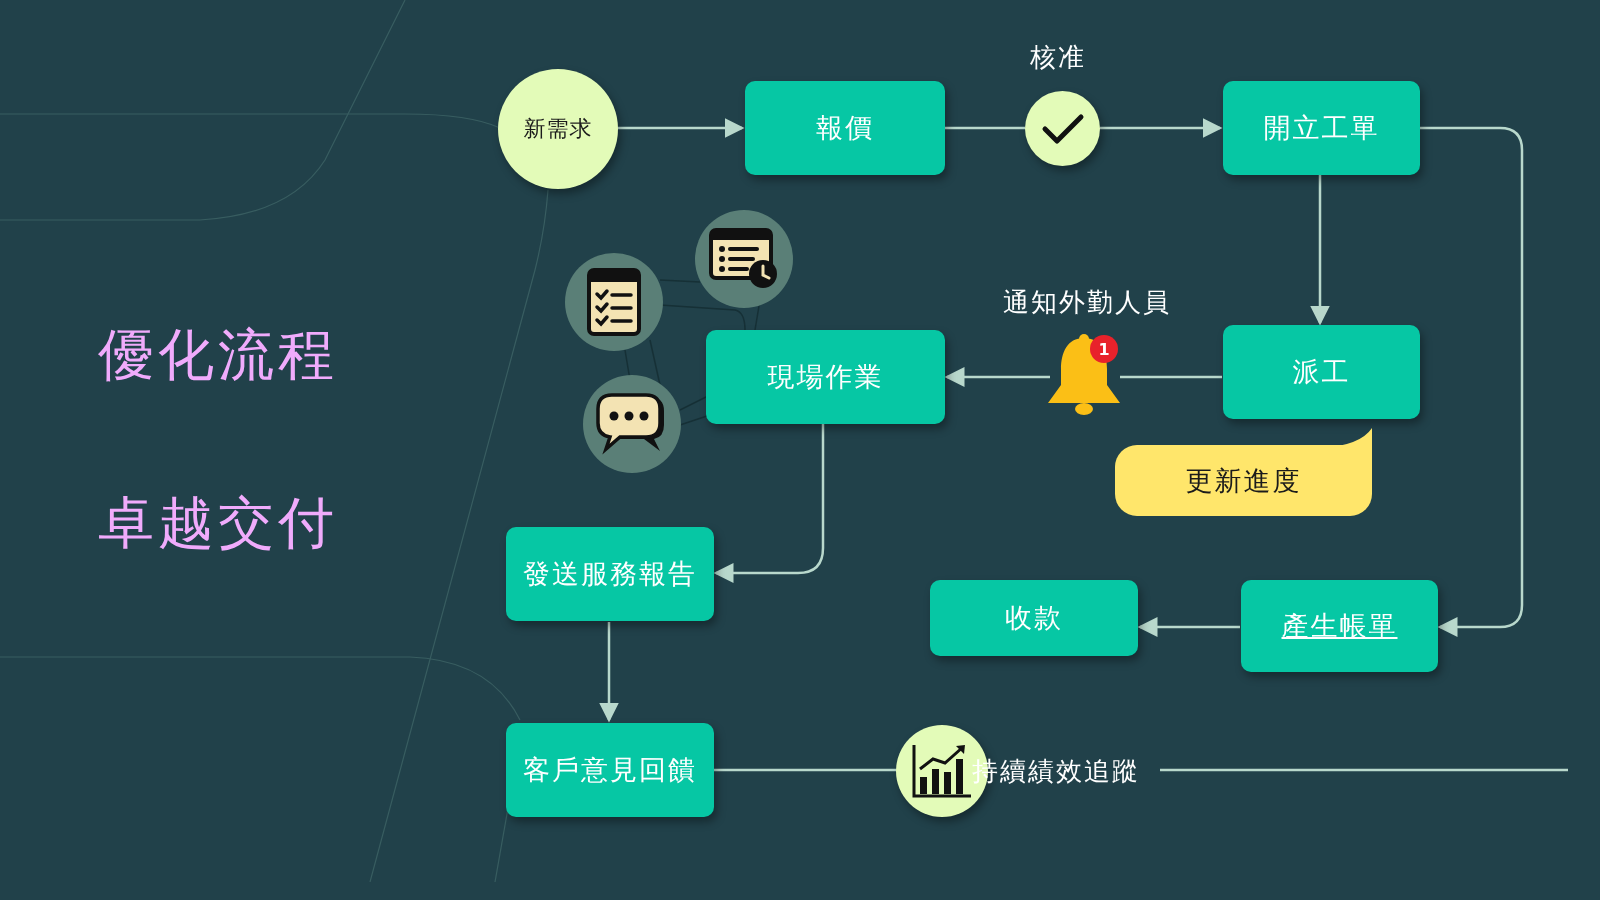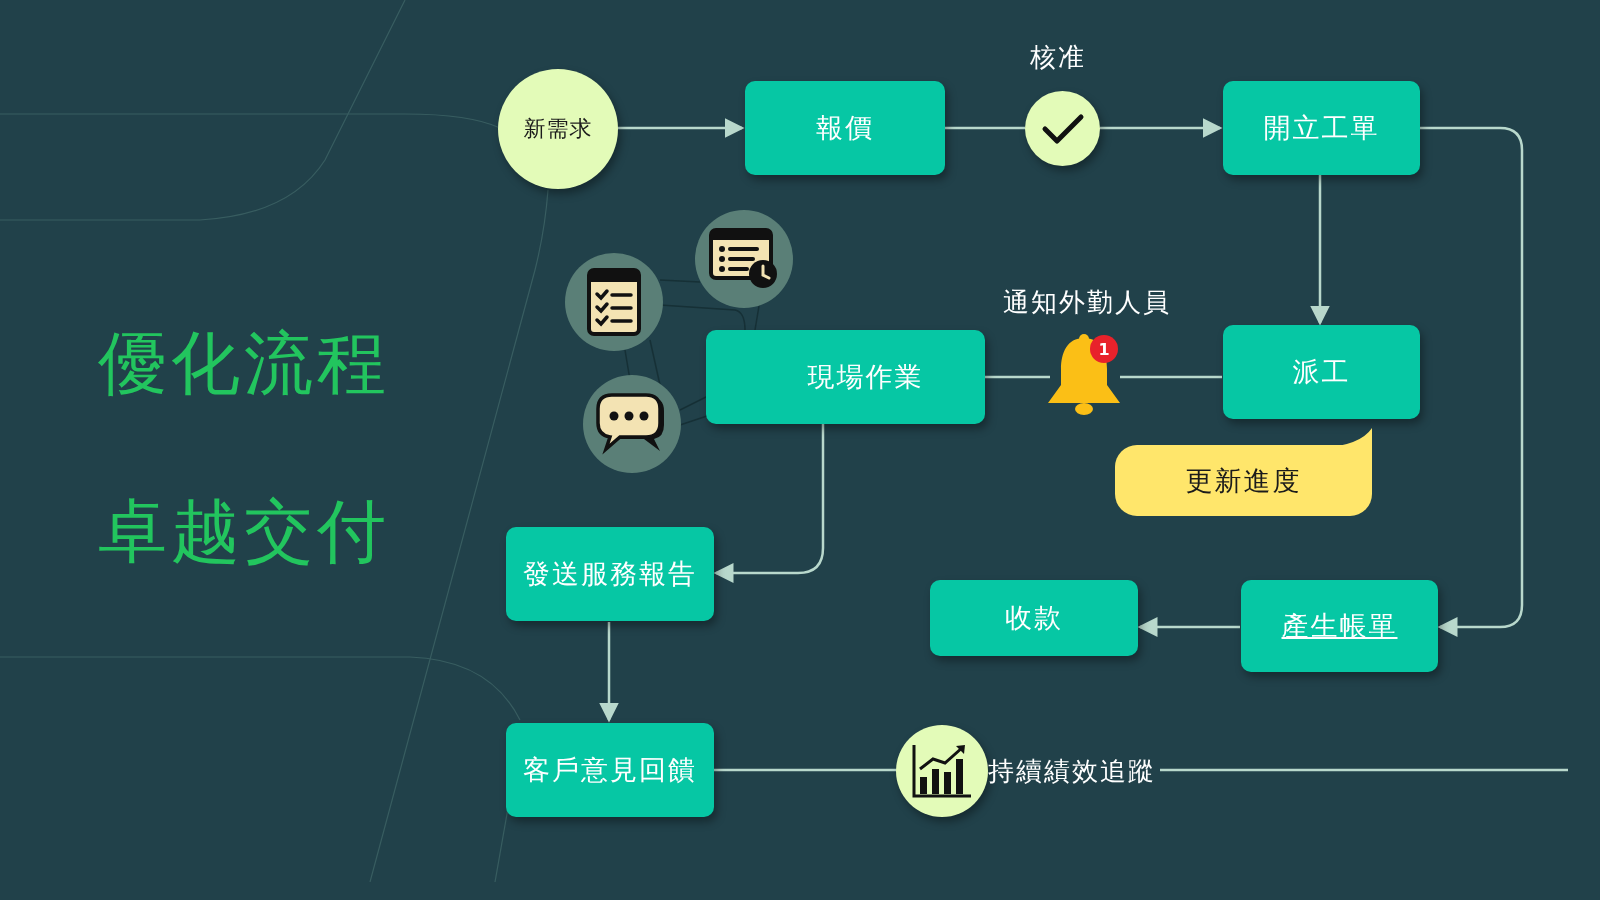--- a/index.html
+++ b/index.html
@@ -4,22 +4,22 @@
 <style>
   html, body { margin:0; padding:0; }
   body {
     width:1568px; height:882px; overflow:hidden;
     background:#21414a;
     font-family:"DejaVu Sans","Liberation Sans",sans-serif;
     position:relative;
   }
   .bg-svg { position:absolute; left:0; top:0; width:1568px; height:882px; }
   .title {
-    position:absolute; left:98px; color:#22c55e;
-    font-size:69px; font-weight:300; letter-spacing:4px;
+    position:absolute; left:98px; color:#f0abfc;
+    font-size:56px; font-weight:300; letter-spacing:4px;
   }
   .node {
     position:absolute; background:#06c7a4; color:#ffffff;
     border-radius:10px; display:flex; align-items:center; justify-content:center;
     font-size:27px; letter-spacing:2px;
     box-shadow:3px 5px 8px rgba(0,0,0,0.35);
   }
   .circle {
     position:absolute; border-radius:50%; background:#e3fbb8;
     display:flex; align-items:center; justify-content:center;
@@ -117,21 +117,21 @@
 <div class="label" style="left:1003px; top:285px;">通知外勤人員</div>
 <div style="position:absolute; left:1045px; top:333px; width:80px; height:85px;">
   <svg width="80" height="85" viewBox="0 0 80 85">
     <circle cx="39" cy="6" r="5" fill="#fbbf16"></circle>
     <path d="M39,5 C22,5 16,20 16,36 L16,52 L3,70 L75,70 L62,52 L62,36 C62,20 56,5 39,5 z" fill="#fbbf16"></path>
     <ellipse cx="39" cy="76" rx="9" ry="6" fill="#fbbf16"></ellipse>
   </svg>
   <div style="position:absolute; left:45px; top:2px; width:28px; height:28px; border-radius:50%; background:#e8222b; color:#fff; font-size:16px; font-weight:bold; display:flex; align-items:center; justify-content:center;">1</div>
 </div>
 
-<div class="node" style="left:706px; top:330px; width:239px; height:94px;padding-left:40px;">
+<div class="node" style="left:706px; top:330px; width:239px; height:94px;">
   <span>現場作業</span>
 </div>
 
 <div class="icon-circle" style="left:565px; top:253px; width:98px; height:98px;">
   <svg width="54" height="68" viewBox="0 0 54 68">
     <rect x="2" y="2" width="50" height="64" rx="5" fill="#f3e3b3" stroke="#111" stroke-width="4"></rect>
     <rect x="2" y="2" width="50" height="12" fill="#111"></rect>
     <g stroke="#111" stroke-width="3.5" fill="none" stroke-linecap="round">
       <path d="M10,26 L14,30 L20,23"></path>
         <path d="M25,27 L44,27"></path>
@@ -196,13 +196,13 @@
     <g fill="#111">
       <rect x="9" y="34" width="7" height="17"></rect>
       <rect x="21" y="26" width="7" height="25"></rect>
       <rect x="33" y="29" width="7" height="22"></rect>
       <rect x="45" y="16" width="7" height="35"></rect>
     </g>
     <path d="M9,26 L22,16 L34,20 L52,4" stroke="#111" stroke-width="3" fill="none"></path>
     <path d="M45,3 L54,2 L53,11 z" fill="#111"></path>
   </svg>
 </div>
-<div class="label" style="left:988px; top:754px;">持續績效追蹤</div>
+<div class="label" style="left:964px; top:754px;padding-left:8px;">持續績效追蹤</div>
 
 </body></html>

